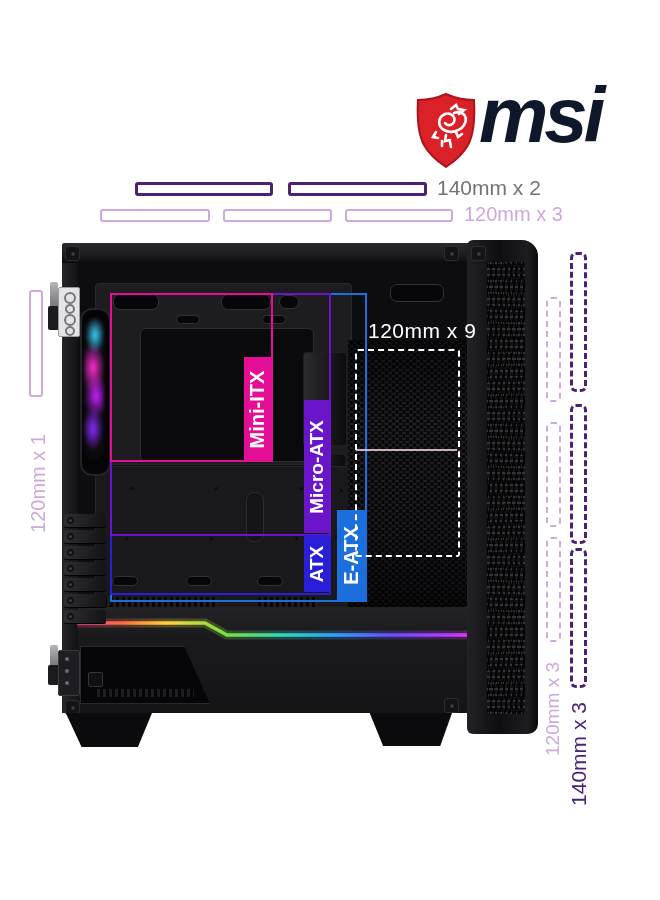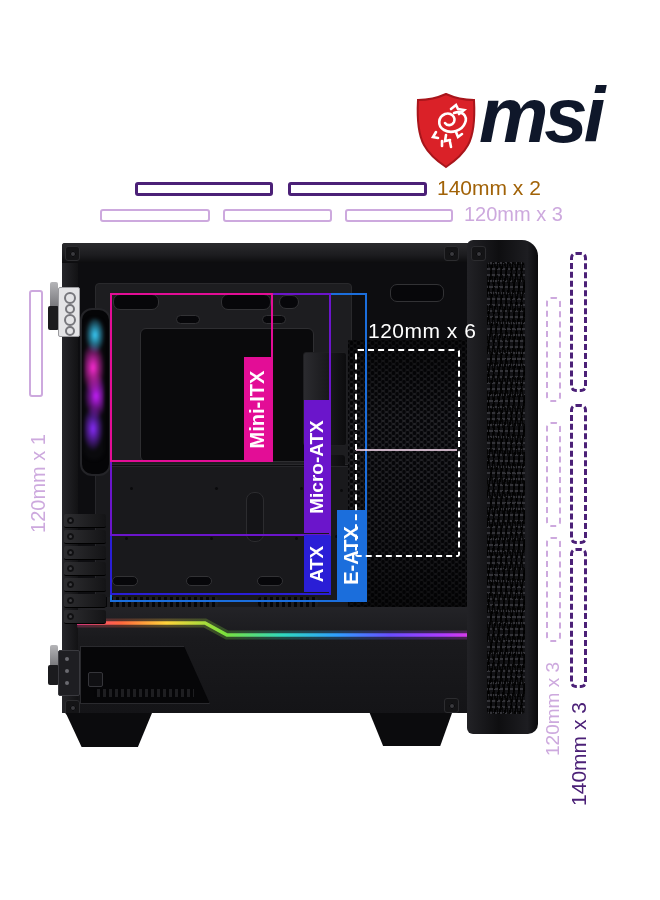--- a/index.html
+++ b/index.html
@@ -54,21 +54,21 @@
         <path d="M43 40 l2 5 l4 -3"></path>
         <path d="M29 49 l0 5"></path>
         <path d="M37 50 l1 5"></path>
       </g>
     </svg>
     <div class="abs" style="left:66px;top:-14px;font-size:78px;line-height:78px;font-weight:bold;font-style:italic;letter-spacing:-4px;color:#0f172a;">msi</div>
   </div>
 
   <div class="abs slot" style="left:135px;top:182px;width:132px;height:8px;"></div>
   <div class="abs slot" style="left:288px;top:182px;width:133px;height:8px;"></div>
-  <div class="abs dim-label" style="left: 437px; top: 176px; color: #a16207;">140mm x 2</div>
+  <div class="abs dim-label" style="left: 437px; top: 176px; color: #737373;">140mm x 2</div>
 
   <div class="abs slot light" style="left:100px;top:209px;width:106px;height:9px;"></div>
   <div class="abs slot light" style="left:223px;top:209px;width:105px;height:9px;"></div>
   <div class="abs slot light" style="left:345px;top:209px;width:104px;height:9px;"></div>
   <div class="abs dim-label light" style="left: 464px; top: 203px; color: rgb(205, 169, 222);">120mm x 3</div>
 
   <div class="abs slot light" style="left:29px;top:290px;width:10px;height:103px;"></div>
   <div class="abs vlabel" style="left:23px;top:398px;width:30px;height:170px;">
     <span style="color: rgb(205, 169, 222);">120mm x 1</span>
   </div>
@@ -195,21 +195,21 @@
   <div class="abs mb-tag" style="left: 304px; top: 400px; width: 26px; height: 133px; background: rgb(107, 21, 203);">
     <span style="font-size:19px;">Micro-ATX</span>
   </div>
   <div class="abs mb-tag" style="left: 304px; top: 535px; width: 26px; height: 57px; background: rgb(42, 30, 214);">
     <span style="font-size:19px;">ATX</span>
   </div>
   <div class="abs mb-tag" style="left: 337px; top: 510px; width: 28px; height: 90px; background: rgb(27, 110, 220);">
     <span style="font-size:20px;">E-ATX</span>
   </div>
 
-  <div class="abs dim-label" style="left: 368px; top: 319px; font-size: 21px; letter-spacing: 0.5px; color: rgb(255, 255, 255);">120mm x 6</div>
+  <div class="abs dim-label" style="left: 368px; top: 319px; font-size: 21px; letter-spacing: 0.5px; color: rgb(255, 255, 255);">120mm x 9</div>
   <div class="abs" style="left:355px;top:349px;width:101px;height:204px;border:2px dashed #ffffff;border-radius:3px;"></div>
   <div class="abs" style="left:356px;top:449px;width:101px;height:2px;background:rgba(246,216,238,.8);"></div>
 
   <div class="abs dash" style="left:546px;top:297px;width:11px;height:101px;"></div>
   <div class="abs dash" style="left:546px;top:422px;width:11px;height:101px;"></div>
   <div class="abs dash" style="left:546px;top:537px;width:11px;height:101px;"></div>
 
   <div class="abs dash dark" style="left:570px;top:252px;width:11px;height:134px;"></div>
   <div class="abs dash dark" style="left:570px;top:404px;width:11px;height:134px;"></div>
   <div class="abs dash dark" style="left:570px;top:548px;width:11px;height:134px;"></div>

